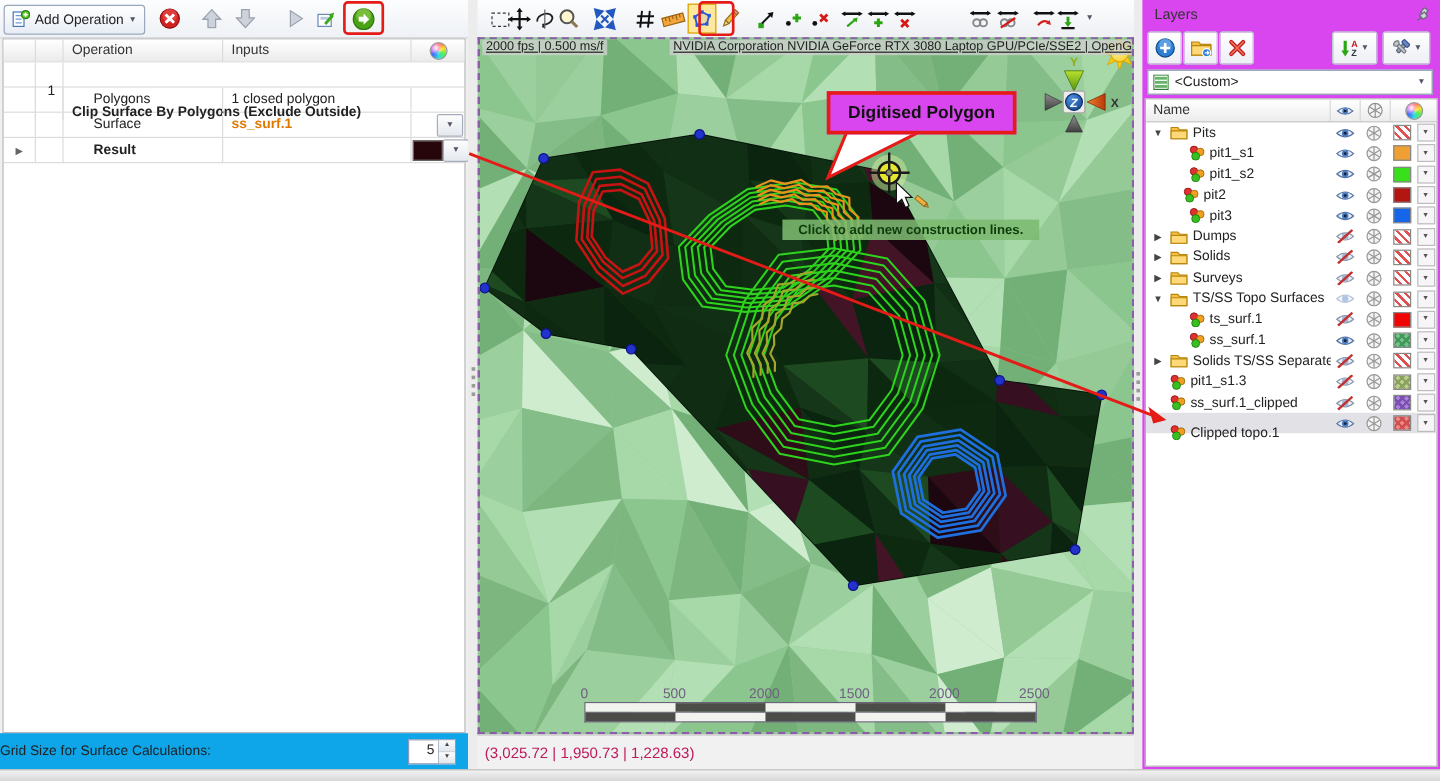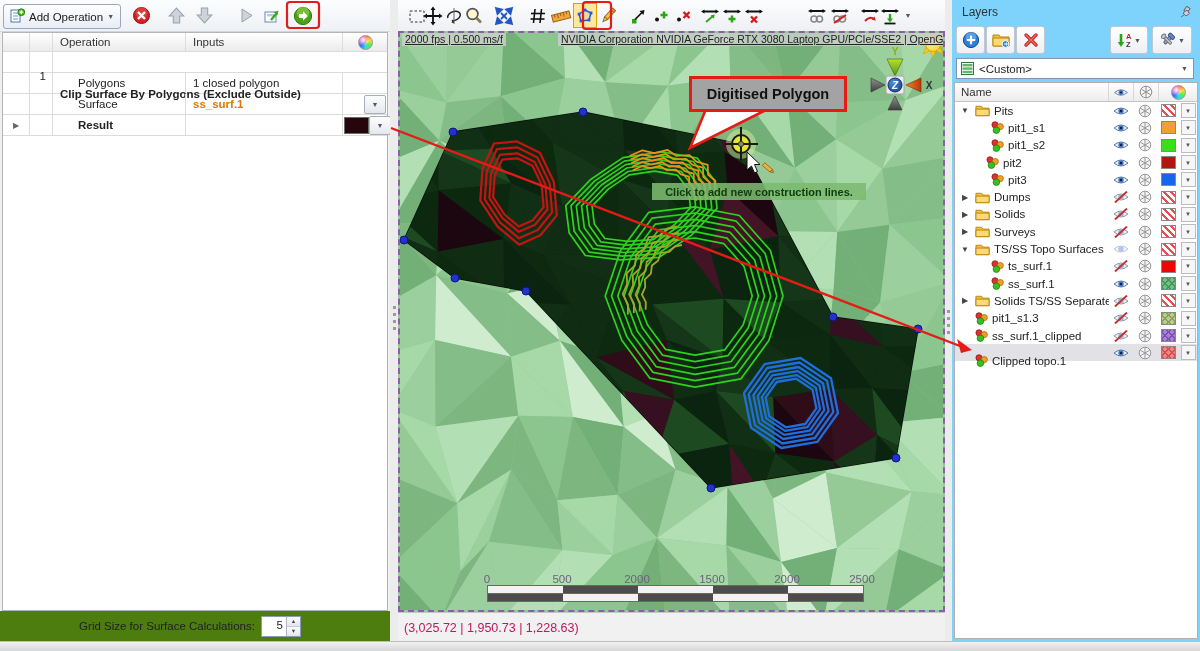--- a/index.html
+++ b/index.html
@@ -21,21 +21,21 @@
   .pad{padding-left:7px;}
   .pad2{padding-left:25px;}
   .optitle{font-weight:bold;grid-column:3/6;padding-left:7px;margin-top:36px;}
   .rownum{justify-content:flex-end;padding-right:6px;}
   .orange{color:#e07800;font-weight:bold;}
   .ddbtn{width:20px;height:17px;border:1px solid #a6aebc;border-radius:2px;background:linear-gradient(#fdfdfd,#e4e8ee);display:flex;align-items:center;justify-content:center;margin-left:auto;margin-right:1px;}
   .swatch-result{width:23px;height:15px;border:1px solid #6b6b6b;margin-left:1px;}
   .colorwheel{width:13px;height:13px;border-radius:50%;border:1px solid #999;
     background:radial-gradient(circle at 35% 30%, rgba(255,255,255,.95), rgba(255,255,255,0) 50%),
     conic-gradient(#f33,#fd2,#5e5,#3dd,#36f,#d4e,#f33);}
-  .lp-footer{position:absolute;left:0;top:611px;width:390px;height:30px;display:flex;align-items:center;justify-content:center;padding-right:10px;gap:6px;box-sizing:border-box;background:#4d7c0f;}
+  .lp-footer{position:absolute;left:0;top:611px;width:390px;height:30px;display:flex;align-items:center;justify-content:space-between;padding-right:10px;gap:6px;box-sizing:border-box;background:#0ea5e9;}
   .spin{display:flex;width:38px;height:19px;border:1px solid #8a9ab8;background:#fff;}
   .spin .val{flex:1;text-align:right;padding:2px 3px 0 0;}
   .spin .btns{width:13px;display:flex;flex-direction:column;border-left:1px solid #b0b8c8;}
   .spin .btns>div{flex:1;display:flex;align-items:center;justify-content:center;font-size:5.5px;color:#444;background:linear-gradient(#fafbfc,#e2e6ec);border-bottom:1px solid #c6ccd6;}
   .spin .btns>div:last-child{border-bottom:none;}
   
   .v-split{position:absolute;top:0;width:8px;height:641px;background:#ececec;}
   .grip{position:absolute;left:2.5px;width:3px;height:3px;background:#9a9a9a;box-shadow:0 7px #9a9a9a,0 14px #9a9a9a,0 21px #9a9a9a;}
   
   .center{position:absolute;left:398px;top:0;width:547px;height:641px;}
@@ -48,21 +48,21 @@
   .chip{position:absolute;background:rgba(203,208,203,.82);font-size:10.5px;color:#222;text-decoration:underline;padding:0 3px;line-height:13px;white-space:nowrap;}
   .tooltip{position:absolute;left:252px;top:150px;width:214px;height:17px;background:rgba(124,186,112,.88);color:#0e3c0c;font-size:11px;font-weight:bold;display:flex;align-items:center;justify-content:center;}
   .scalebar{position:absolute;left:87px;top:540px;width:375px;}
   .scalebar .labels{position:relative;height:12px;}
   .scalebar .labels div{position:absolute;top:0;transform:translateX(-50%);font-size:11.5px;color:#6f5f80;}
   .sbrow{display:flex;width:375px;height:7px;border:1px solid #6f5f80;box-sizing:content-box;}
   .sbrow+.sbrow{border-top:none;}
   .sbrow div{width:75px;height:100%;}
   .sbl{background:#f2f2ee;} .sbd{background:#4c4c48;}
   
-  .right-panel{position:absolute;left:952px;top:0;width:248px;height:641px;background:#7dd3fc;}
+  .right-panel{position:absolute;left:952px;top:0;width:248px;height:641px;background:#d946ef;}
   .rp-title{position:absolute;left:0;top:0;width:248px;height:24px;display:flex;align-items:center;}
   .rp-title span{padding-left:10px;font-size:12px;color:#333;}
   .rp-toolbar{position:absolute;left:0;top:26px;width:248px;height:30px;}
   .rbtn{position:absolute;top:0;height:26px;border:1px solid #c0c8d4;border-radius:3px;background:linear-gradient(#ffffff,#eceff4);display:flex;align-items:center;justify-content:center;gap:2px;}
   .rp-combo{position:absolute;left:4px;top:58px;width:238px;height:21px;border:1px solid #8494ac;background:#fff;display:flex;align-items:center;gap:5px;padding-left:4px;box-sizing:border-box;}
   .rp-combo .caret{margin-left:auto;margin-right:5px;}
   .rp-grid{position:absolute;left:2px;top:82px;width:244px;height:557px;background:#fff;border:1px solid #b0b0b0;box-sizing:border-box;}
   .rp-header{display:flex;height:18px;background:linear-gradient(#ffffff,#ececec);border-bottom:1px solid #c4c4c4;align-items:center;}
   .rp-header .hname{flex:1;padding-left:6px;color:#333;}
   .hic{width:24px;display:flex;align-items:center;justify-content:center;border-left:1px solid #d8d8d8;height:100%;}
@@ -72,21 +72,21 @@
   .lrow .lname{flex:1;display:flex;align-items:center;gap:4px;overflow:hidden;white-space:nowrap;}
   .exp{width:12px;text-align:center;font-size:8px;color:#444;flex:none;}
   .liccell{width:24px;display:flex;justify-content:center;flex:none;}
   .lsw{width:22px;display:flex;justify-content:center;flex:none;}
   .lsw .sw{width:15px;height:13px;border:1px solid #888;box-sizing:border-box;}
   .lcaret{width:18px;display:flex;justify-content:center;flex:none;}
   .lcaret .cbox{width:13px;height:13px;border:1px solid #bcbcbc;background:#f6f6f8;display:flex;align-items:center;justify-content:center;font-size:6px;color:#555;}
   .sw.hatch{background:repeating-linear-gradient(45deg,#ffffff 0 3px,#e05050 3px 5px);}
   
   .overlay{position:absolute;left:0;top:0;width:1200px;height:651px;pointer-events:none;z-index:50;}
-  .callout{position:absolute;left:689px;top:76px;width:158px;height:36px;border:3px solid #e41b17;background:#a3a3a3;display:flex;align-items:center;justify-content:center;font-size:14.5px;font-weight:bold;color:#111;z-index:51;box-sizing:border-box;}
+  .callout{position:absolute;left:689px;top:76px;width:158px;height:36px;border:3px solid #e41b17;background:#d946ef;display:flex;align-items:center;justify-content:center;font-size:14.5px;font-weight:bold;color:#111;z-index:51;box-sizing:border-box;}
   .bottom-strip{position:absolute;left:0;top:641px;width:1200px;height:10px;background:linear-gradient(#f2f2f2,#d6d6d6);border-top:1px solid #bcbcbc;box-sizing:border-box;}
 </style>
 </head>
 <body>
 
 <div class="app">
 
   <div class="left-panel">
     <div class="lp-toolbar">
       <div class="btn abs" style="left:3px;top:4px;">

